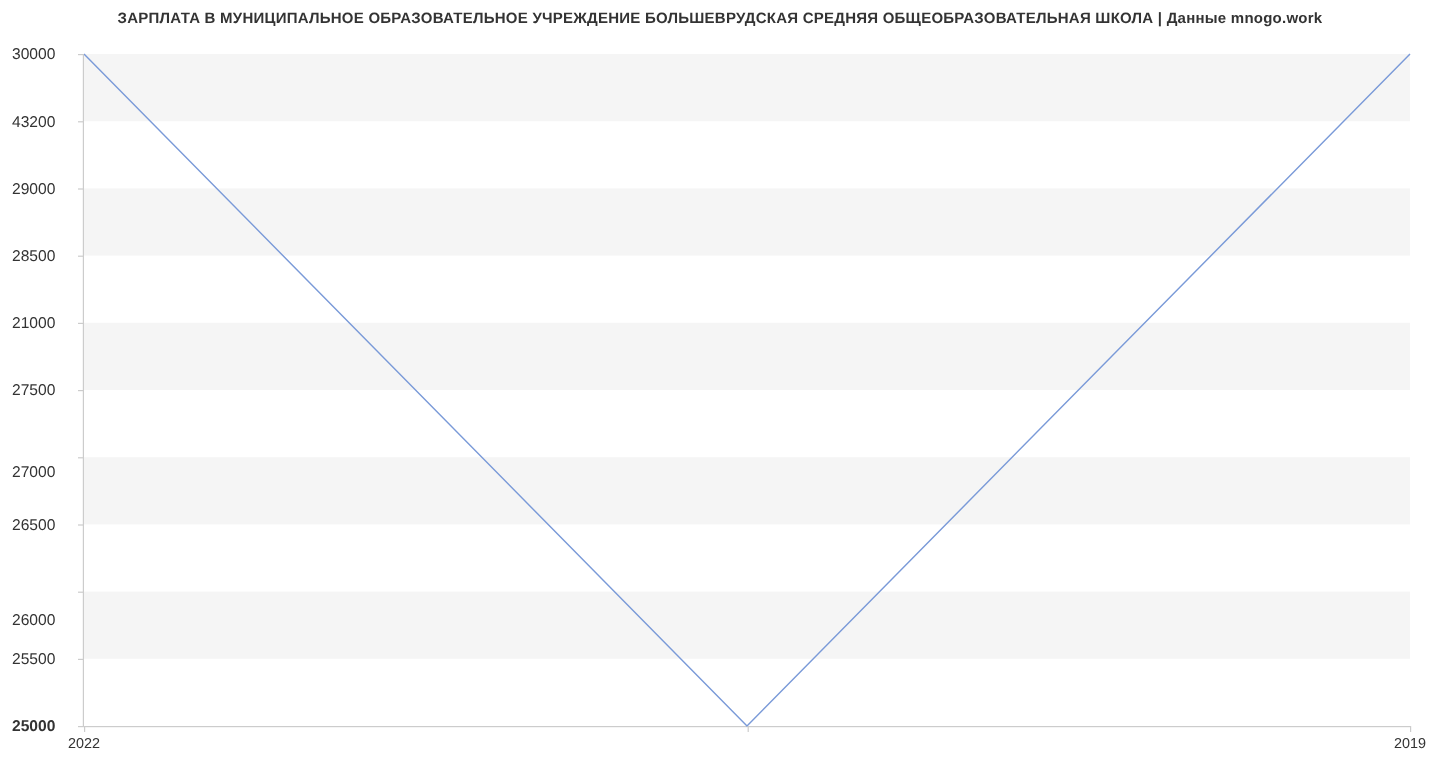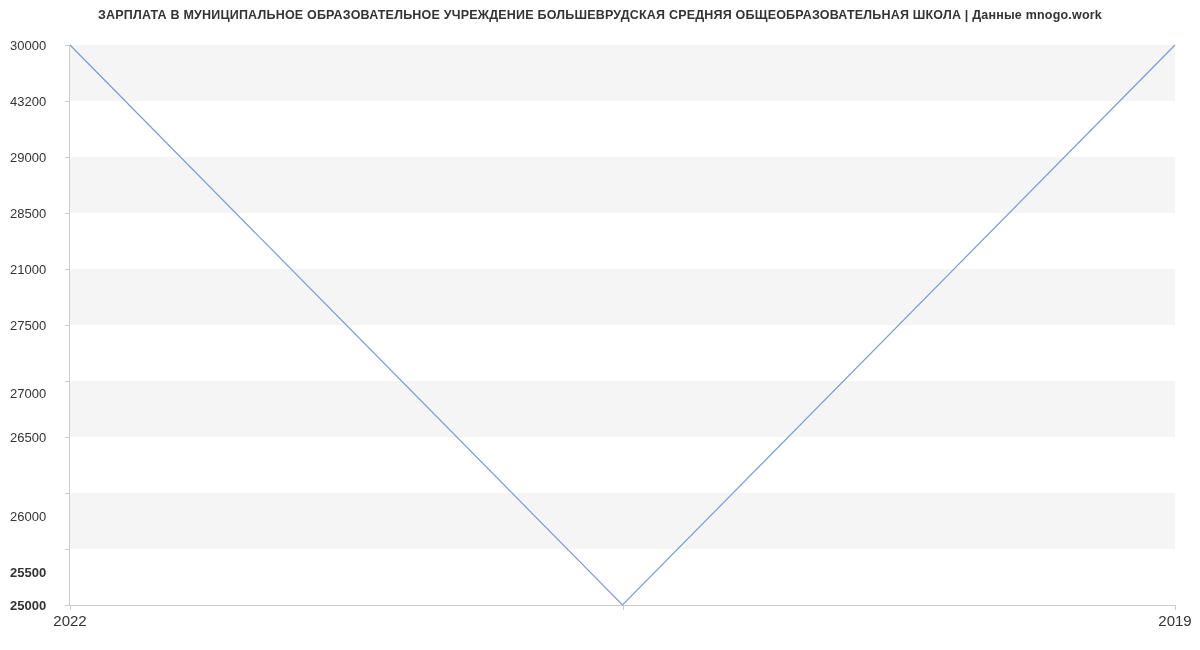--- a/index.html
+++ b/index.html
@@ -32,21 +32,21 @@
     right: 1140px;
     font-size: 13px;
     color: #333;
     transform: translateY(-50%);
     text-align: left;
     width: 50px;
   }
   .x-tick-label {
     position: absolute;
     top: 612px;
-    font-size: 15px;
+    font-size: 12px;
     color: #333;
     transform: translateX(-50%);
   }
   .band {
     position: absolute;
     left: 0;
     width: 100%;
     background: #f5f5f5;
   }
   .axis-line {
@@ -92,21 +92,21 @@
       <div class="axis-line" style="left: -5px; top: 224px; width: 5px; height: 1px;"></div>
       <div class="axis-line" style="left: -5px; top: 168px; width: 5px; height: 1px;"></div>
       <div class="axis-line" style="left: -5px; top: 112px; width: 5px; height: 1px;"></div>
       <div class="axis-line" style="left: -5px; top: 56px; width: 5px; height: 1px;"></div>
       <div class="axis-line" style="left: -5px; top: 0px; width: 5px; height: 1px;"></div>
       <div class="axis-line" style="left: 0px; top: 560px; width: 1px; height: 5px;"></div>
       <div class="axis-line" style="left: 552.5px; top: 560px; width: 1px; height: 5px;"></div>
       <div class="axis-line" style="left: 1105px; top: 560px; width: 1px; height: 5px;"></div>
     </div>
 <div class="y-tick-label" style="top: 605px; font-weight: bold;">25000</div>
-    <div class="y-tick-label" style="top: 572px; font-weight: bold;">25500</div>
+    <div class="y-tick-label" style="top: 549px;">25500</div>
     <div class="y-tick-label" style="top: 516px;">26000</div>
     <div class="y-tick-label" style="top: 437px;">26500</div>
     <div class="y-tick-label" style="top: 393px;">27000</div>
     <div class="y-tick-label" style="top: 325px;">27500</div>
     <div class="y-tick-label" style="top: 269px;">21000</div>
     <div class="y-tick-label" style="top: 213px;">28500</div>
     <div class="y-tick-label" style="top: 157px;">29000</div>
     <div class="y-tick-label" style="top: 101px;">43200</div>
     <div class="y-tick-label" style="top: 45px;">30000</div>
     <div class="x-tick-label" style="left: 70px;">2022</div>

